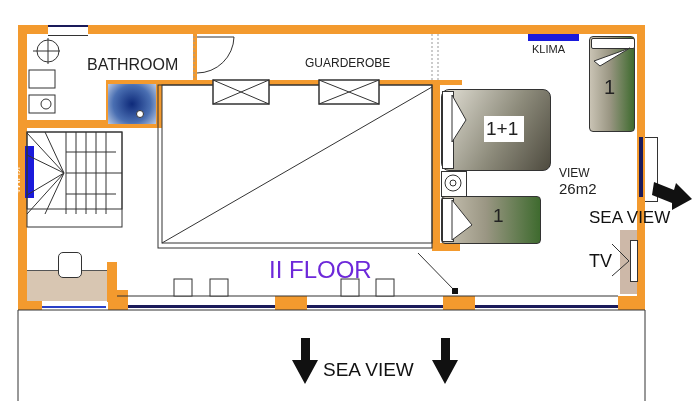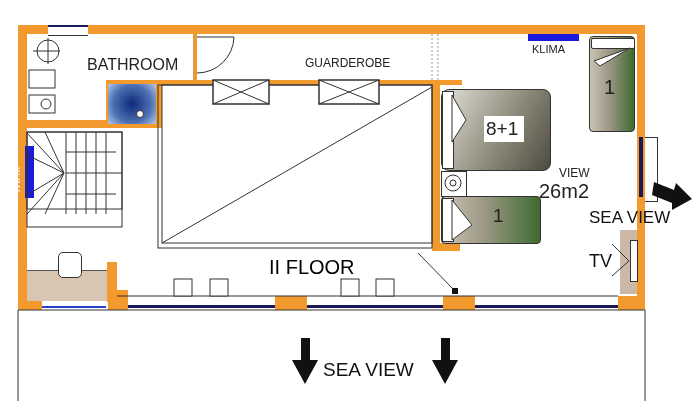--- a/index.html
+++ b/index.html
@@ -139,20 +139,20 @@
   <polygon points="301,338 310,338 310,360 318,360 305,384 292,360 301,360" fill="#111"></polygon>
   <polygon points="441,338 450,338 450,360 458,360 445,384 432,360 441,360" fill="#111"></polygon>
 </svg>
 
 <div class="label" style="left:87px;top:56px;font-size:16px;">BATHROOM</div>
 <div class="label" style="left:305px;top:56px;font-size:12px;">GUARDEROBE</div>
 <div class="label" style="left:532px;top:43px;font-size:11px;">KLIMA</div>
 <div class="label" style="left:22px;top:167px;font-size:9px;transform:rotate(90deg);transform-origin:left top;color:#fff;">KLIMA</div>
 <div class="label" style="left:604px;top:76px;font-size:20px;">1</div>
 <div class="abs" style="left:484px;top:116px;width:40px;height:26px;background:#fff;"></div>
-<div class="label" style="left:486px;top:118px;font-size:19px;">8+1</div>
+<div class="label" style="left:486px;top:118px;font-size:19px;">1+1</div>
 <div class="label" style="left:493px;top:205px;font-size:19px;">1</div>
 <div class="label" style="left:559px;top:166px;font-size:12px;">VIEW</div>
-<div class="label" style="left:539px;top:180px;font-size:20px;">26m2</div>
+<div class="label" style="left:559px;top:180px;font-size:15px;">26m2</div>
 <div class="label" style="left:589px;top:208px;font-size:17px;color:#111;">SEA VIEW</div>
 <div class="label" style="left:589px;top:251px;font-size:18px;color:#111;">TV</div>
-<div class="label" style="left:269px;top:256px;font-size:20px;color:#000000;">II FLOOR</div>
+<div class="label" style="left:269px;top:256px;font-size:24px;color:#6d28d9;">II FLOOR</div>
 <div class="label" style="left:323px;top:359px;font-size:19px;color:#111;">SEA VIEW</div>
 
 </body></html>

